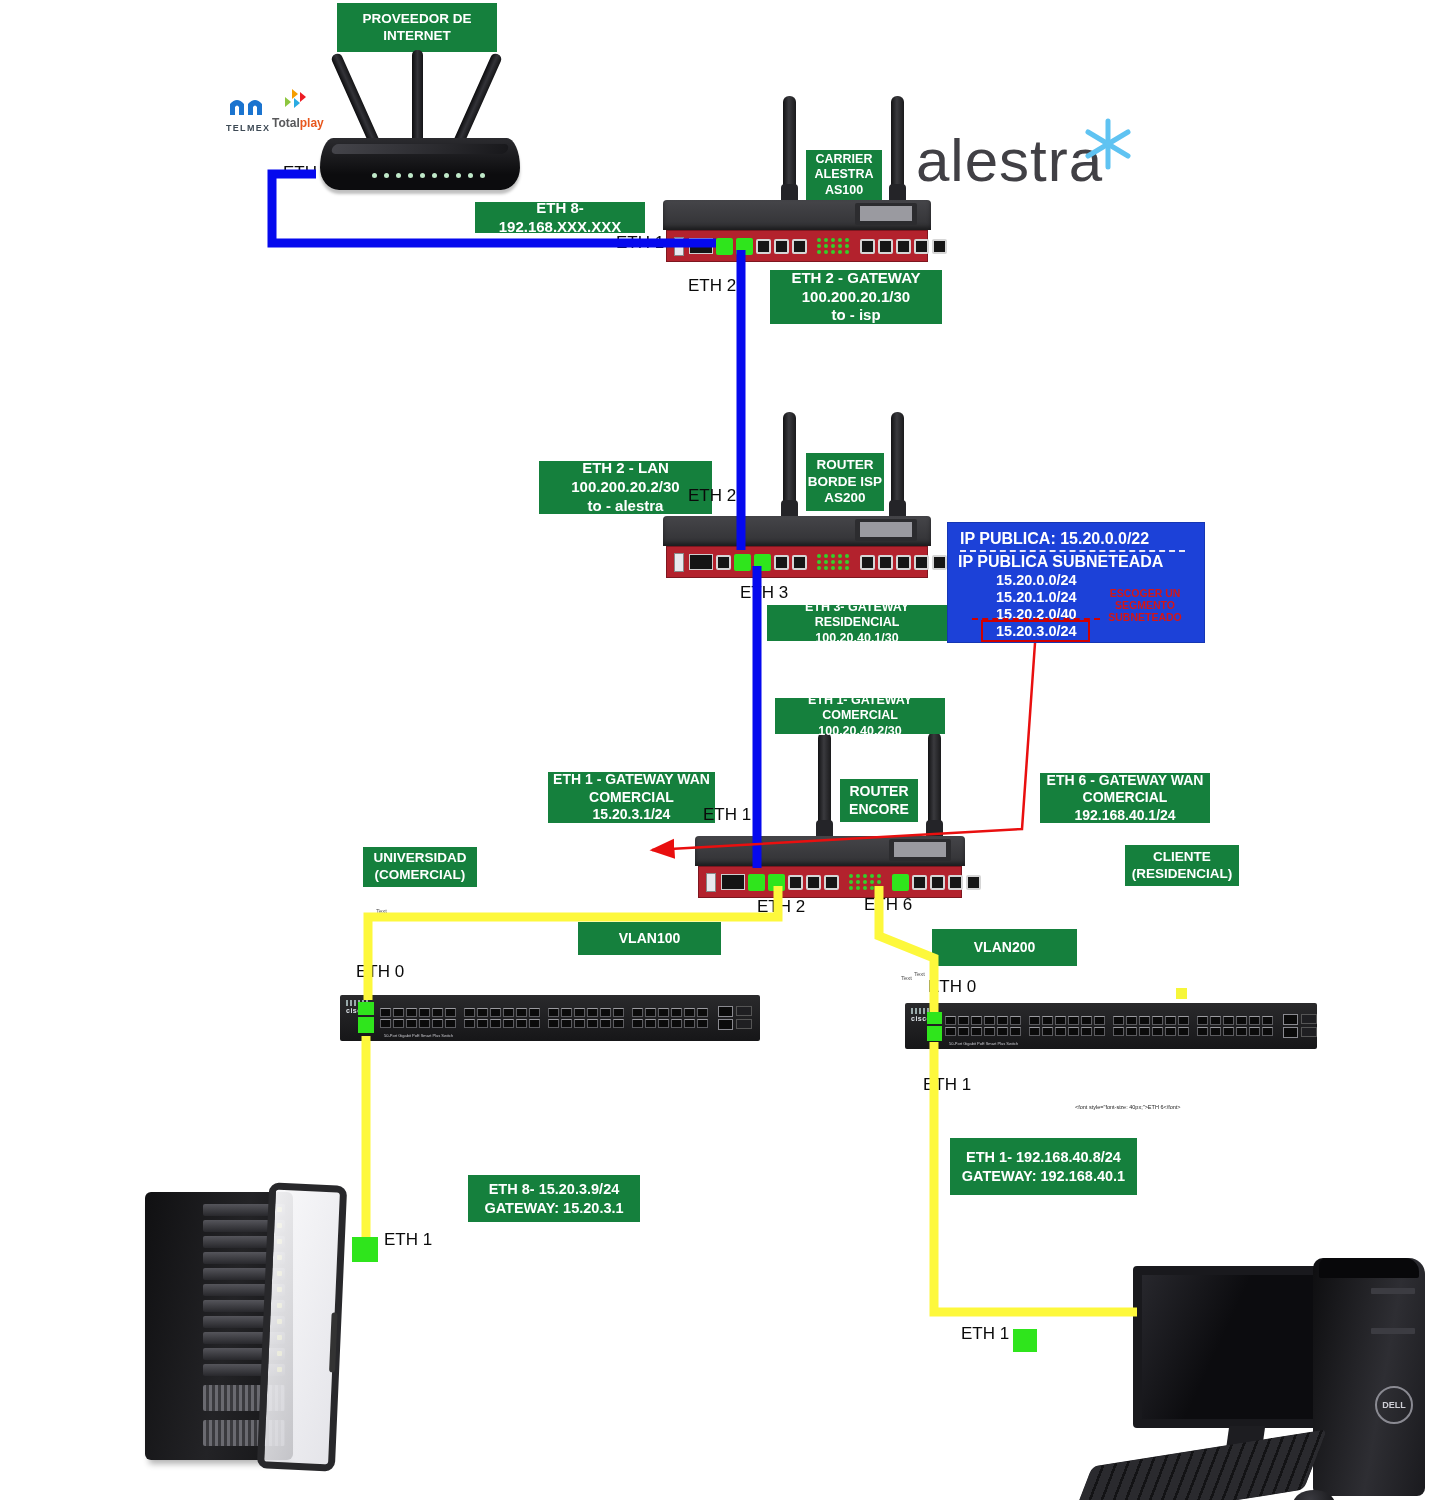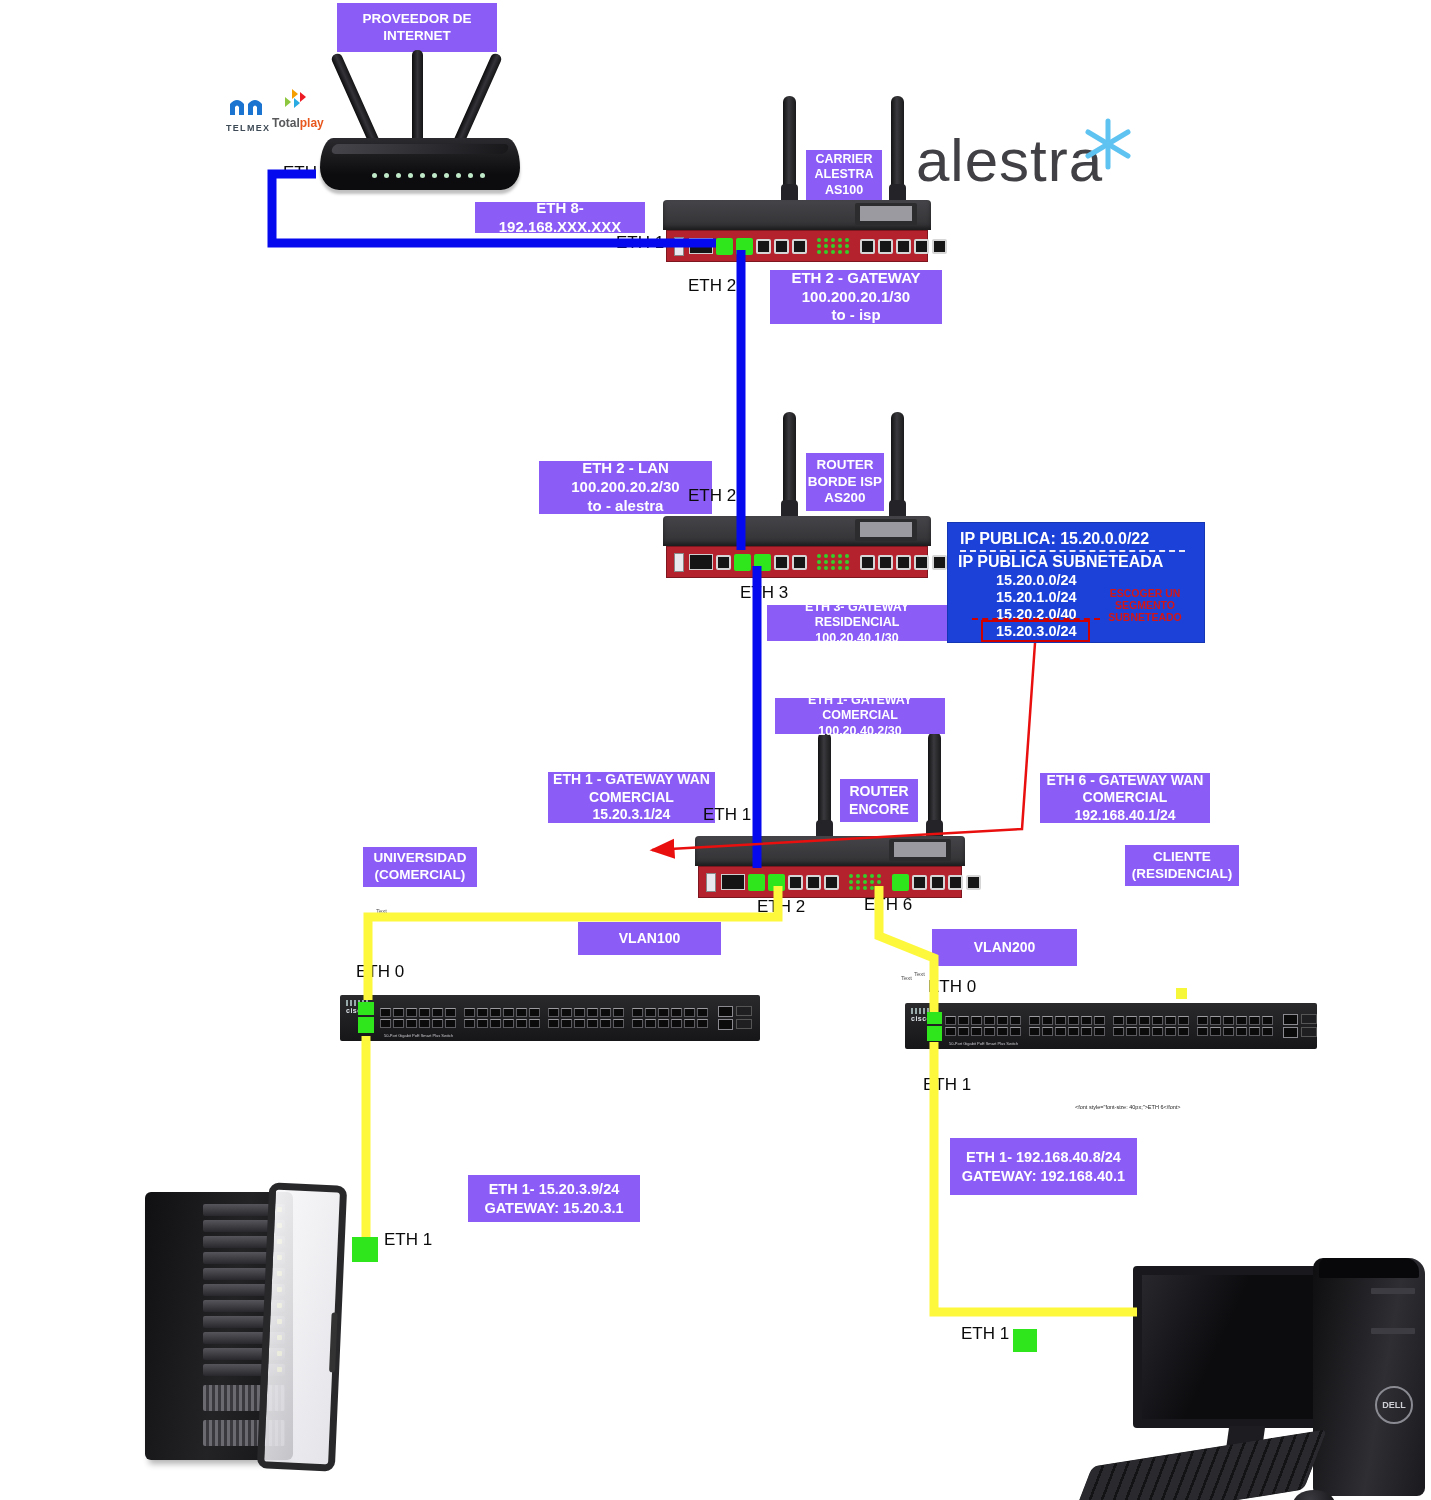--- a/index.html
+++ b/index.html
@@ -1,20 +1,20 @@
 <!DOCTYPE html>
 <html><head>
 <meta charset="utf-8">
 <style>
   html,body{margin:0;padding:0;}
   body{width:1431px;height:1500px;position:relative;background:#ffffff;overflow:hidden;
        font-family:"Liberation Sans",sans-serif;}
   .abs{position:absolute;}
   
-  .lbl{position:absolute;background:#8b5cf6;color:#fff;font-weight:bold;text-align:center;
+  .lbl{position:absolute;background:#15803d;color:#fff;font-weight:bold;text-align:center;
        white-space:pre-line;display:flex;align-items:center;justify-content:center;line-height:1.25;}
   
   .eth{position:absolute;color:#0a0a0a;font-size:17px;white-space:nowrap;}
   .tiny{position:absolute;color:#555;font-size:6px;white-space:nowrap;}
   
   .wires{position:absolute;left:0;top:0;z-index:30;pointer-events:none;}
   
   .mrouter{position:absolute;z-index:10;}
   .ant{position:absolute;top:-104px;width:13px;height:110px;border-radius:6px 6px 3px 3px;
        background:linear-gradient(90deg,#121214,#3a3a3e 45%,#1a1a1c);}
@@ -472,21 +472,21 @@
 15.20.3.1/24</div>
 <div class="lbl" style="left:1040px;top:773px;width:170px;height:50px;font-size:14px;">ETH 6 - GATEWAY WAN
 COMERCIAL
 192.168.40.1/24</div>
 <div class="lbl" style="left:363px;top:847px;width:114px;height:40px;font-size:13.5px;">UNIVERSIDAD
 (COMERCIAL)</div>
 <div class="lbl" style="left:1125px;top:845px;width:114px;height:41px;font-size:13.5px;">CLIENTE
 (RESIDENCIAL)</div>
 <div class="lbl" style="left:578px;top:922px;width:143px;height:33px;font-size:14px;">VLAN100</div>
 <div class="lbl" style="left:932px;top:929px;width:145px;height:37px;font-size:14px;">VLAN200</div>
-<div class="lbl" style="left:468px;top:1175px;width:172px;height:47px;font-size:14.5px;">ETH 1- 15.20.3.9/24
+<div class="lbl" style="left:468px;top:1175px;width:172px;height:47px;font-size:14.5px;">ETH 8- 15.20.3.9/24
 GATEWAY: 15.20.3.1</div>
 <div class="lbl" style="left:950px;top:1138px;width:187px;height:57px;font-size:14.5px;">ETH 1- 192.168.40.8/24
 GATEWAY: 192.168.40.1</div>
 
 <div class="ippanel">
   <div class="ip-title">IP PUBLICA: 15.20.0.0/22</div>
   <div class="ip-div"></div>
   <div class="ip-sub">IP PUBLICA SUBNETEADA</div>
   <div class="ip-list">
     <div>15.20.0.0/24</div>

